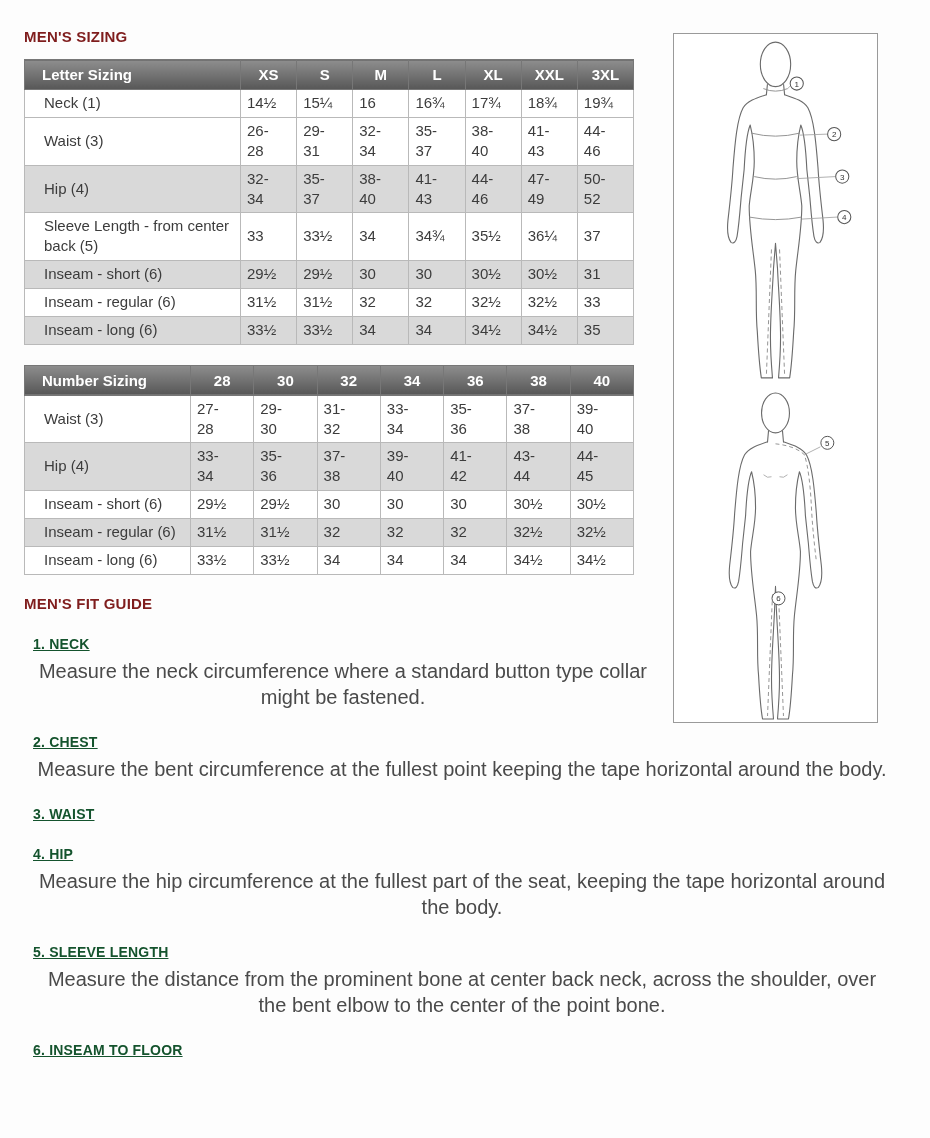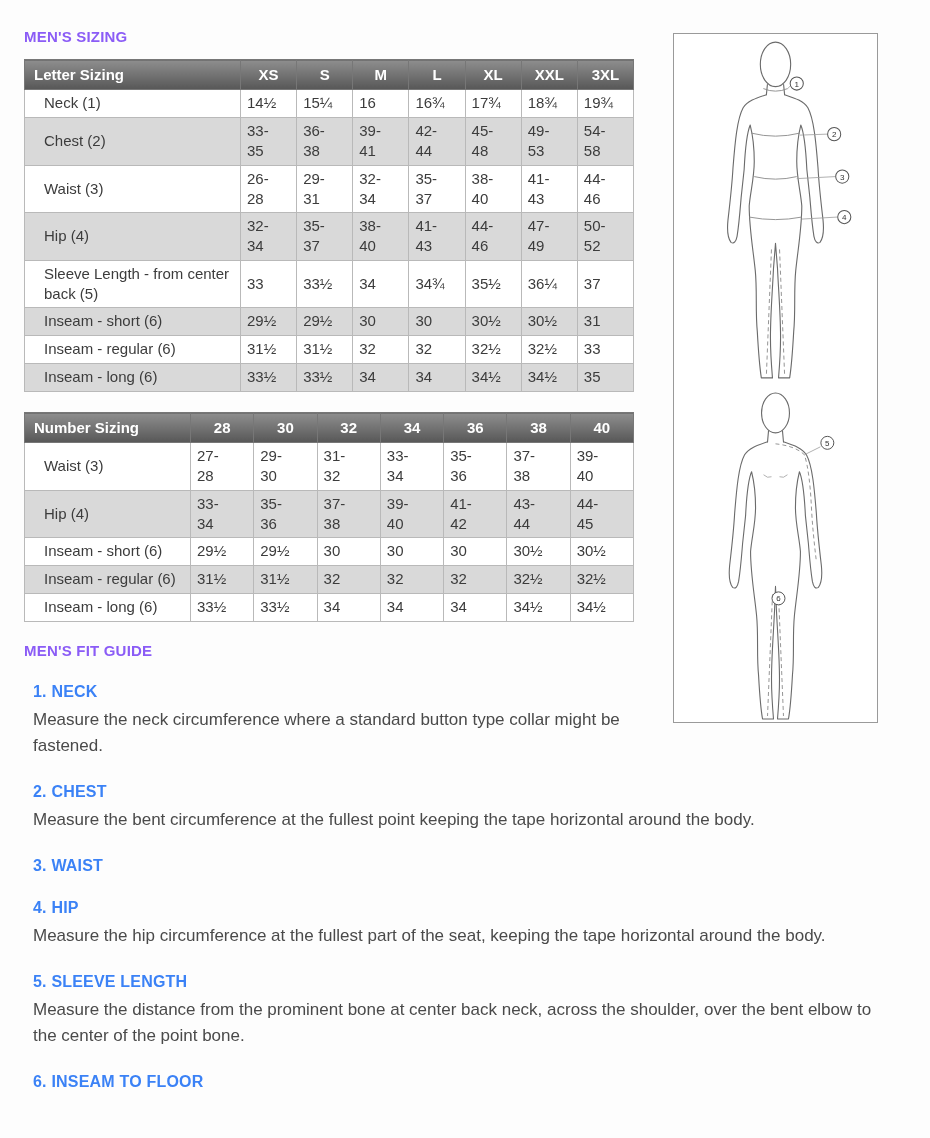--- a/index.html
+++ b/index.html
@@ -1,48 +1,48 @@
 <!DOCTYPE html>
 <html><head>
 <meta charset="utf-8">
 <style>
   * { box-sizing: border-box; }
   html, body { margin: 0; padding: 0; background: #fdfdfd; }
   body { font-family: "Liberation Sans", "DejaVu Sans", sans-serif; color: #3c3c3c; }
   .page { width: 930px; padding: 18px 28px 26px 24px; background: #fdfdfd; }
 
-  .section-title { font-size: 15px; font-weight: bold; color: #8b5cf6; margin: 10px 0 14px 0; letter-spacing: 0.2px; }
+  .section-title { font-size: 15px; font-weight: bold; color: #7f1d1d; margin: 10px 0 14px 0; letter-spacing: 0.2px; }
 
   
   table.size-table { border-collapse: collapse; width: 610px; table-layout: fixed; background: #fff;
                      margin: 0 0 20px 0; font-size: 15px; border: 1px solid #979797; }
   table.size-table th { background: linear-gradient(#8e8e8e, #575757); color: #fff; font-weight: bold;
                         padding: 5px 4px; border: 1px solid #777; height: 30px; }
-  table.size-table th.label-col { text-align: left; padding-left: 9px; }
+  table.size-table th.label-col { text-align: left; padding-left: 17px; }
   table.size-table td { border: 1px solid #b9b9b9; padding: 3px 6px; text-align: left; color: #3c3c3c;
                         height: 28px; vertical-align: middle; line-height: 1.35; }
   table.size-table td.row-label { padding-left: 19px; }
   table.size-table tr.alt td { background: #d9d9d9; }
 
   
   .diagram-box { float: right; width: 205px; height: 690px; margin: 15px 24px 14px 20px;
                  border: 1px solid #9a9a9a; background: #fff; padding: 1px 0; overflow: hidden; }
   .diagram-box svg { display: block; margin: 0 auto; }
   .fig-outline { fill: none; stroke: #6b6b6b; stroke-width: 1.1; stroke-linecap: round; stroke-linejoin: round; }
   .measure-line { fill: none; stroke: #8a8a8a; stroke-width: 0.9; }
   .dash-line { fill: none; stroke: #8a8a8a; stroke-width: 0.9; stroke-dasharray: 4,3; }
   .leader { fill: none; stroke: #9d9d9d; stroke-width: 0.8; }
   .marker-circle { fill: #ffffff; stroke: #555; stroke-width: 1; }
   .marker-num { font-size: 8px; fill: #333; text-anchor: middle; font-family: "Liberation Sans", sans-serif; }
 
   
   .fit-guide-title { margin-top: 8px; }
   .fit-guide { margin-left: 9px; }
-  .fit-section h3 { font-size: 16px; font-weight: bold; color: #3b82f6; margin: 24px 0 6px 0; letter-spacing: 0.2px; }
-  .fit-section p { font-size: 17px; line-height: 26px; margin: 0; color: #4a4a4a; max-width: 858px; }
+  .fit-section h3 { font-size: 14px; font-weight: bold; color: #14532d; margin: 24px 0 6px 0; letter-spacing: 0.2px; text-decoration: underline; }
+  .fit-section p { font-size: 20px; line-height: 26px; margin: 0; color: #4a4a4a; max-width: 858px; text-align: center; }
 </style>
 </head>
 <body>
 
 <div class="page">
 
   <div class="diagram-box">
 
     <svg width="203" height="352" viewBox="0 0 200 348" preserveAspectRatio="xMidYMin meet">
       <ellipse class="fig-outline" cx="100" cy="29" rx="15" ry="22"></ellipse>
@@ -120,30 +120,20 @@
         <tr>
           <td class="row-label">Neck (1)</td>
           <td>14½</td>
           <td>15¼</td>
           <td>16</td>
           <td>16¾</td>
           <td>17¾</td>
           <td>18¾</td>
           <td>19¾</td>
         </tr>
-        <tr class="alt">
-          <td class="row-label">Chest (2)</td>
-          <td>33-<br>35</td>
-          <td>36-<br>38</td>
-          <td>39-<br>41</td>
-          <td>42-<br>44</td>
-          <td>45-<br>48</td>
-          <td>49-<br>53</td>
-          <td>54-<br>58</td>
-        </tr>
         <tr>
           <td class="row-label">Waist (3)</td>
           <td>26-<br>28</td>
           <td>29-<br>31</td>
           <td>32-<br>34</td>
           <td>35-<br>37</td>
           <td>38-<br>40</td>
           <td>41-<br>43</td>
           <td>44-<br>46</td>
         </tr>

